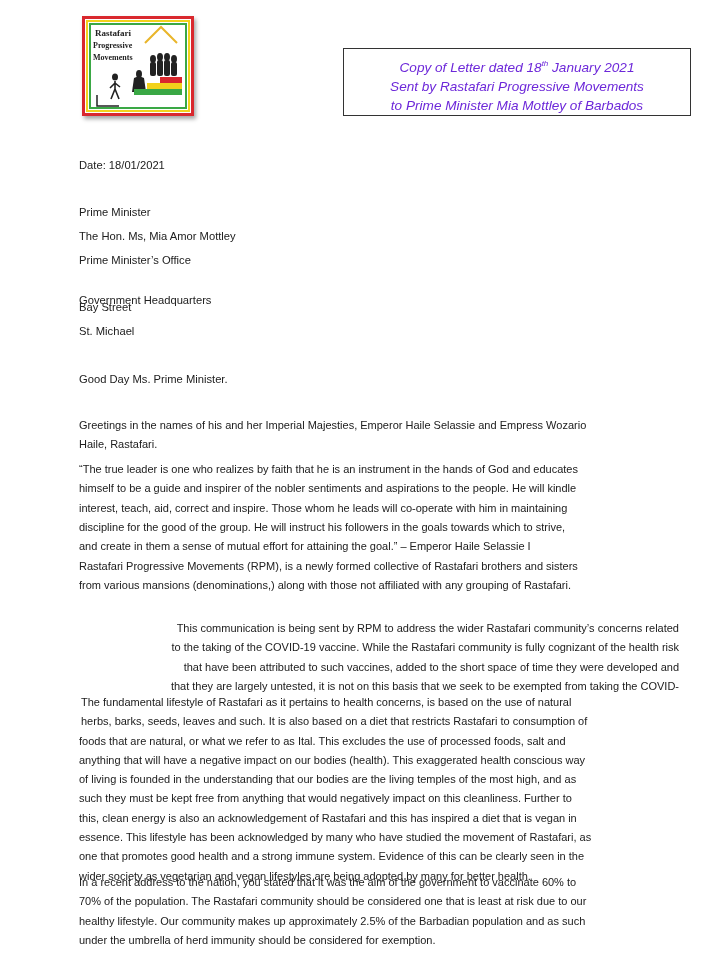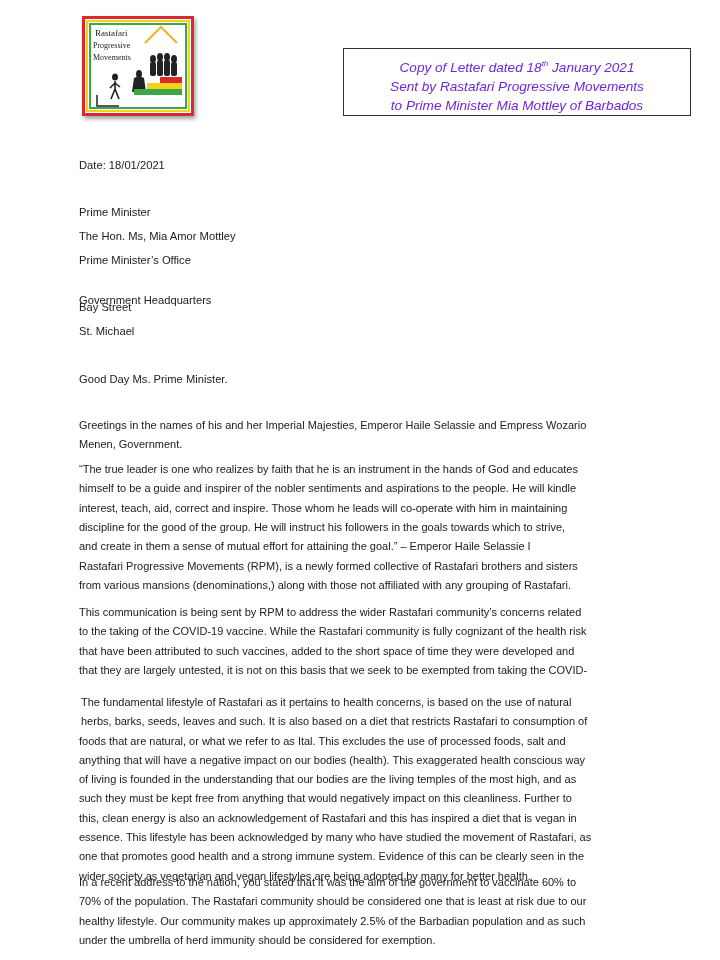--- a/index.html
+++ b/index.html
@@ -2,21 +2,21 @@
 <html><head>
   <meta charset="utf-8">
   <style>
     html, body { margin: 0; padding: 0; background: #ffffff; }
     body { width: 720px; height: 960px; position: relative; overflow: hidden;
            font-family: "Liberation Sans", sans-serif; color: #1a1a1a; }
     .logo { position: absolute; left: 82px; top: 16px; width: 106px; height: 94px;
             border: 3px solid #d9282e; box-shadow: 2px 3px 4px rgba(0,0,0,0.35); background: #fff; }
     .logo .inner1 { position: absolute; inset: 1px; border: 2px solid #f2d21b; }
     .logo .inner2 { position: absolute; inset: 4px; border: 2px solid #3aa845; }
-    .logo .t { position: absolute; left: 8px; font-family: "Liberation Serif", serif; font-weight: normal;
+    .logo .t { position: absolute; left: 8px; font-family: "Liberation Serif", serif; font-weight: bold;
                font-size: 8.5px; color: #222; line-height: 1; }
     .logo svg { position: absolute; left: 0; top: 0; }
     .caption { position: absolute; left: 343px; top: 48px; width: 348px; height: 68px;
                border: 1px solid #333; font-family: "Liberation Sans", sans-serif; font-style: italic;
                font-size: 13.6px; text-align: center; line-height: 19px; padding-top: 5px; box-sizing: border-box; color: #6d28d9; }
     .caption sup { font-size: 8px; }
     .txt { position: absolute; left: 79px; font-size: 11.2px; line-height: 19.5px; color: #202020; white-space: nowrap; }
     .para { position: absolute; left: 79px; width: 600px; font-size: 11px; line-height: 19.3px; color: #202020; }
     .para .ln { display: block; white-space: nowrap; }
   </style>
@@ -66,37 +66,37 @@
   <div class="txt" style="top:251px;">Prime Minister’s Office</div>
   <div class="txt" style="top:275px;margin-top:16px;">Government Headquarters</div>
   <div class="txt" style="top:298px;">Bay Street</div>
   <div class="txt" style="top:322px;">St. Michael</div>
 </div>
 
 <div class="txt" style="top:370px;">Good Day Ms. Prime Minister.</div>
 
 <div class="para" style="top:416px;">
   <span class="ln">Greetings in the names of his and her Imperial Majesties, Emperor Haile Selassie and Empress Wozario</span>
-  <span class="ln">Menen, Government.</span>
+  <span class="ln">Haile, Rastafari.</span>
 </div>
 
 <div class="para" style="top:460px;">
   <span class="ln">“The true leader is one who realizes by faith that he is an instrument in the hands of God and educates</span>
   <span class="ln">himself to be a guide and inspirer of the nobler sentiments and aspirations to the people. He will kindle</span>
   <span class="ln">interest, teach, aid, correct and inspire. Those whom he leads will co-operate with him in maintaining</span>
   <span class="ln">discipline for the good of the group. He will instruct his followers in the goals towards which to strive,</span>
   <span class="ln">and create in them a sense of mutual effort for attaining the goal.” – Emperor Haile Selassie I</span>
 </div>
 
 <div class="para" style="top:557px;">
   <span class="ln">Rastafari Progressive Movements (RPM), is a newly formed collective of Rastafari brothers and sisters</span>
   <span class="ln">from various mansions (denominations,) along with those not affiliated with any grouping of Rastafari.</span>
 </div>
 
-<div class="para" style="top:603px;">
+<div class="para" style="top:619px;text-align:right;">
   <span class="ln">This communication is being sent by RPM to address the wider Rastafari community’s concerns related</span>
   <span class="ln">to the taking of the COVID-19 vaccine. While the Rastafari community is fully cognizant of the health risk</span>
   <span class="ln">that have been attributed to such vaccines, added to the short space of time they were developed and</span>
   <span class="ln">that they are largely untested, it is not on this basis that we seek to be exempted from taking the COVID-</span>
 </div>
 
 <div class="para" style="top:693px;">
   <span class="ln" style="padding-left:2px;">The fundamental lifestyle of Rastafari as it pertains to health concerns, is based on the use of natural</span>
   <span class="ln" style="padding-left:2px;">herbs, barks, seeds, leaves and such. It is also based on a diet that restricts Rastafari to consumption of</span>
   <span class="ln">foods that are natural, or what we refer to as Ital. This excludes the use of processed foods, salt and</span>

